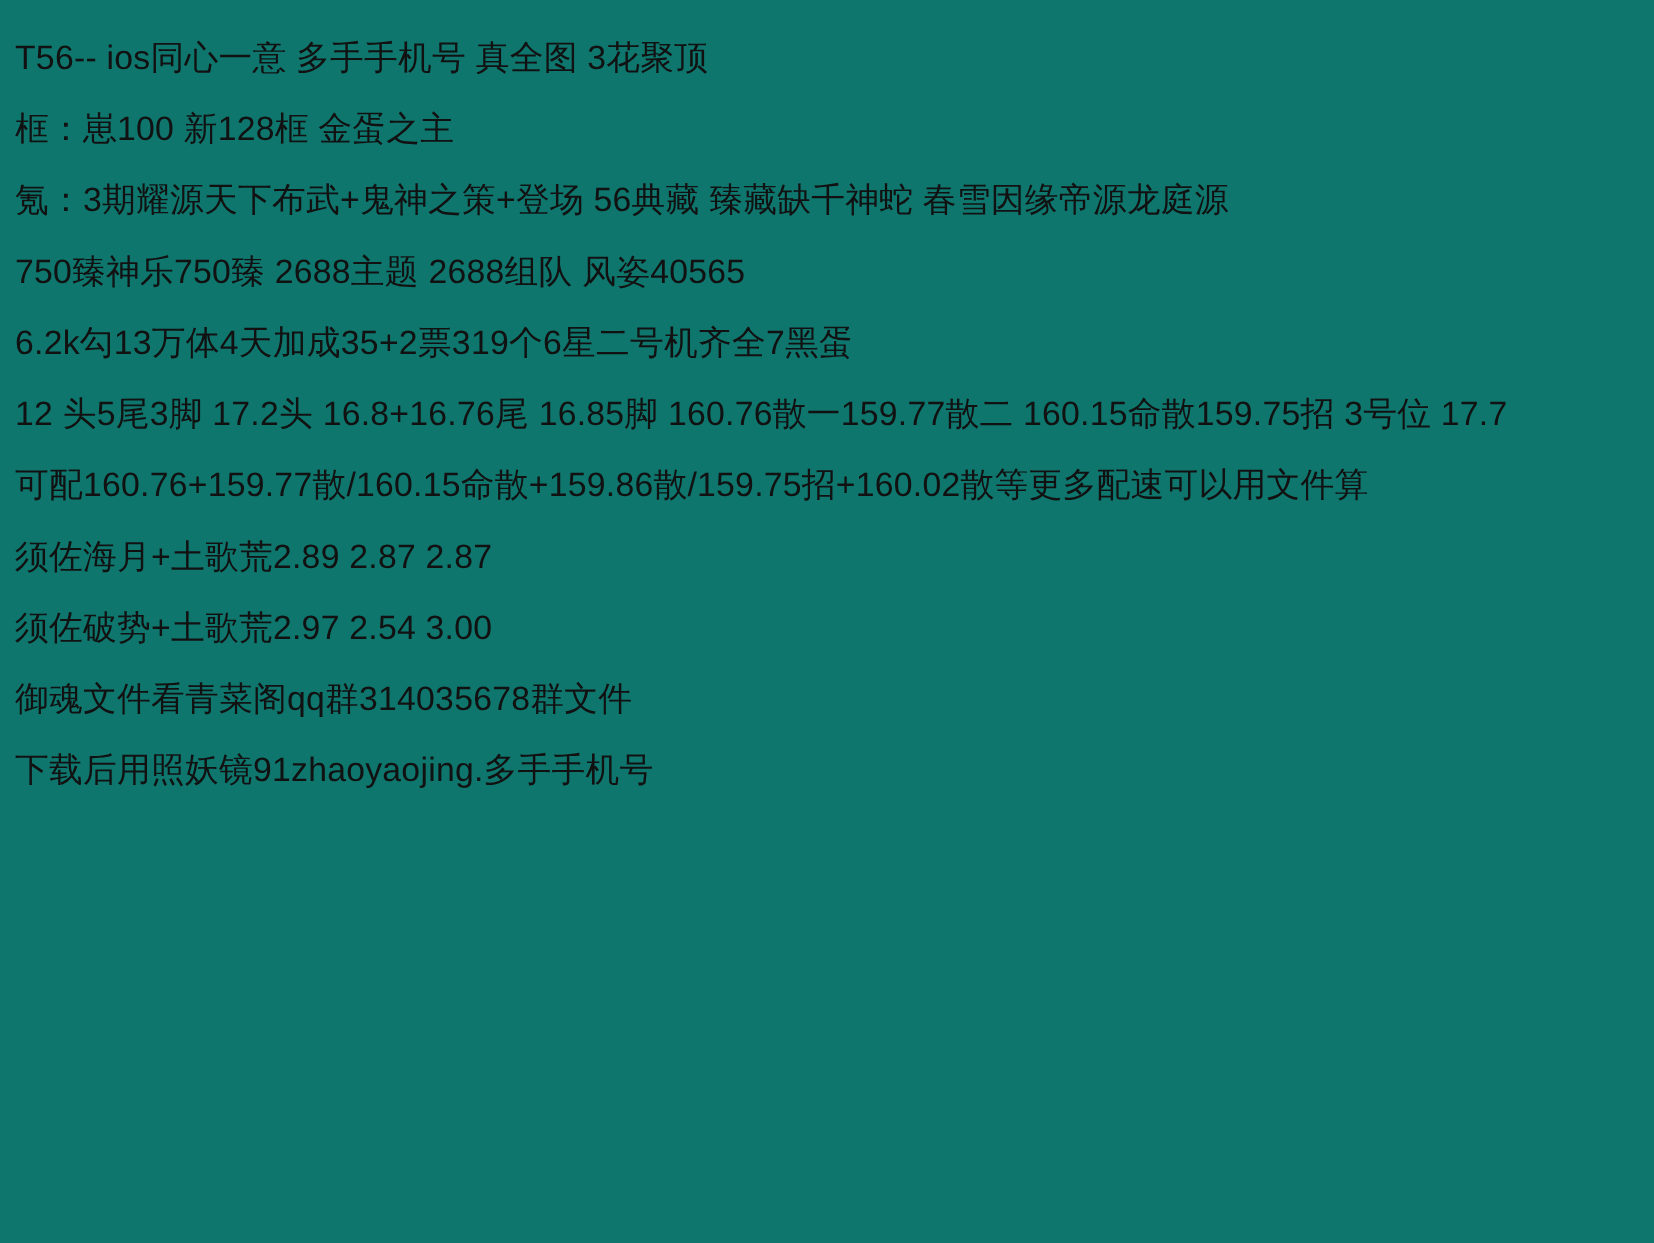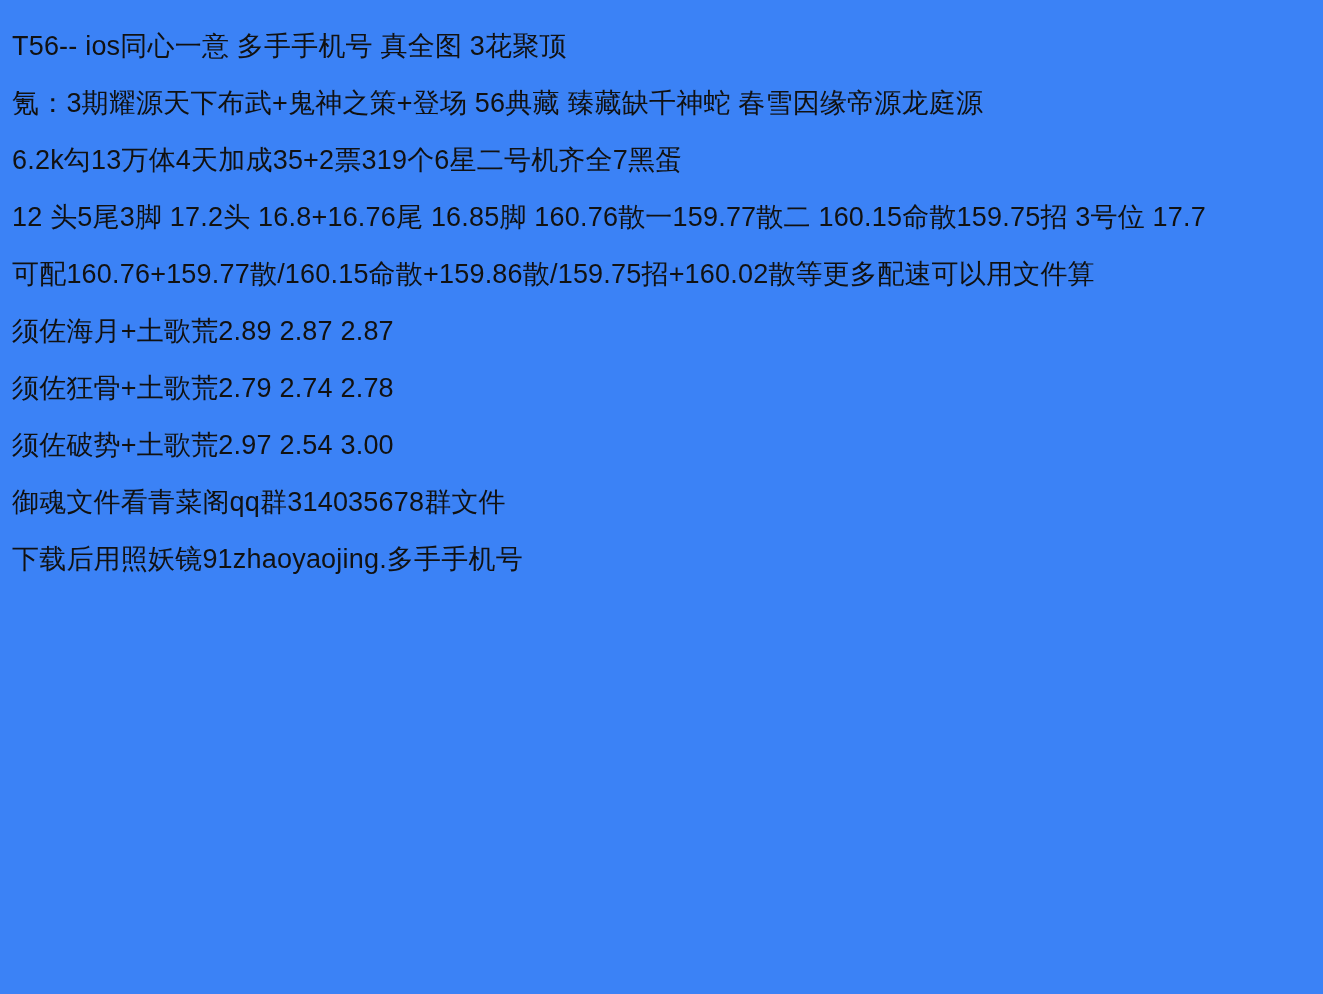--- a/index.html
+++ b/index.html
@@ -12,38 +12,39 @@
     height: 994px;
     font-family: "Liberation Sans", "DejaVu Sans", sans-serif;
     color: #111111;
     overflow: hidden;
   }
   #doc {
     box-sizing: border-box;
     width: 1323px;
     height: 994px;
     padding: 18px 10px 0 12px;
-    background: #3b82f6;
+    background: #0f766e;
   }
   .line {
     font-size: 27px;
     line-height: 57px;
     letter-spacing: 0.2px;
     white-space: nowrap;
     color: #111111;
     font-weight: 400;
   }
 </style>
 </head>
 <body>
 
 <div id="doc">
   <div class="line">T56--  ios同心一意  多手手机号  真全图 3花聚顶</div>
+  <div class="line">框：崽100  新128框 金蛋之主</div>
   <div class="line">氪：3期耀源天下布武+鬼神之策+登场 56典藏 臻藏缺千神蛇  春雪因缘帝源龙庭源</div>
+  <div class="line">750臻神乐750臻 2688主题 2688组队 风姿40565</div>
   <div class="line">6.2k勾13万体4天加成35+2票319个6星二号机齐全7黑蛋</div>
   <div class="line">12 头5尾3脚 17.2头 16.8+16.76尾 16.85脚 160.76散一159.77散二 160.15命散159.75招 3号位 17.7</div>
   <div class="line">可配160.76+159.77散/160.15命散+159.86散/159.75招+160.02散等更多配速可以用文件算</div>
   <div class="line">须佐海月+土歌荒2.89 2.87 2.87</div>
-  <div class="line">须佐狂骨+土歌荒2.79 2.74 2.78</div>
   <div class="line">须佐破势+土歌荒2.97 2.54 3.00</div>
   <div class="line">御魂文件看青菜阁qq群314035678群文件</div>
   <div class="line">下载后用照妖镜91zhaoyaojing.多手手机号</div>
 </div>
 
 </body></html>

